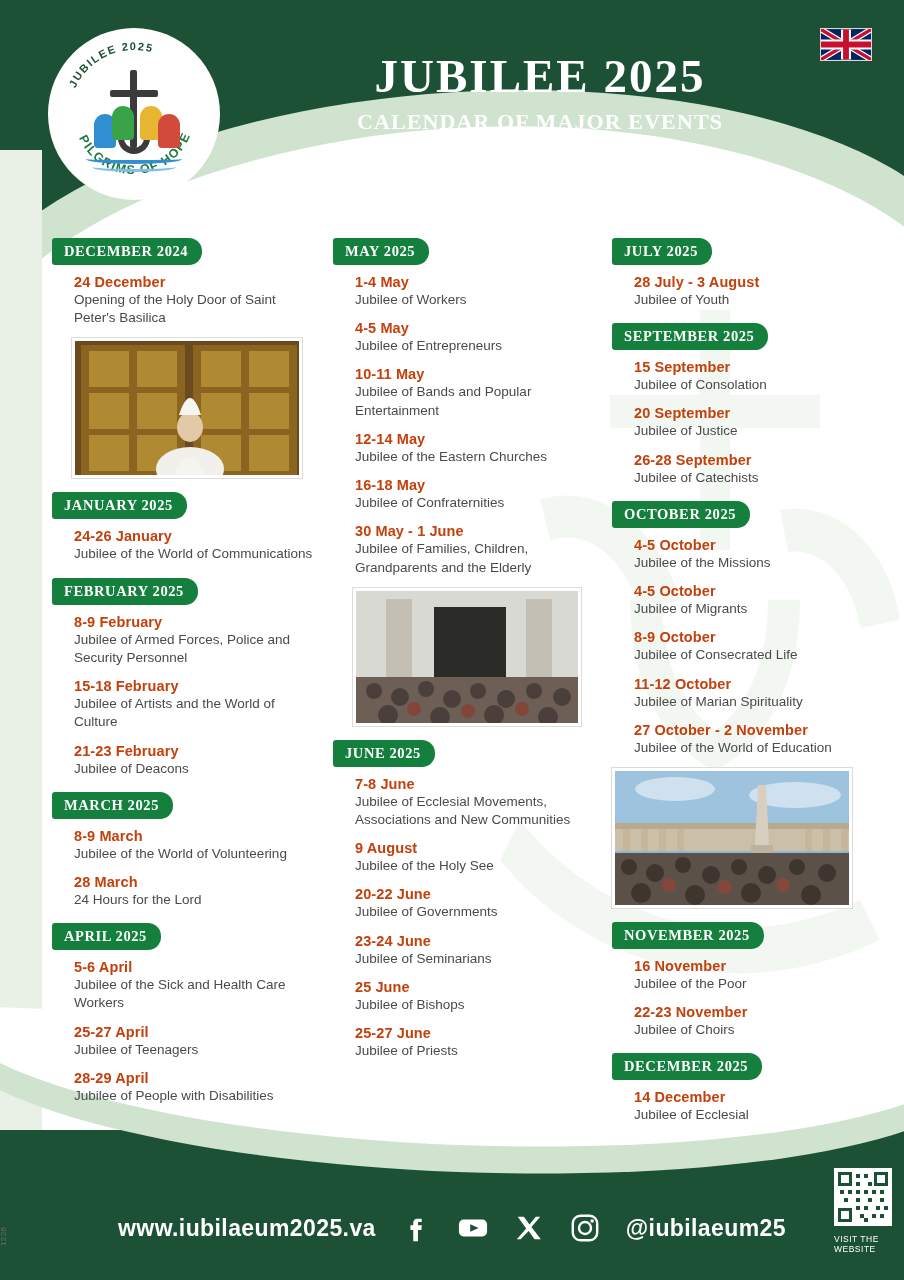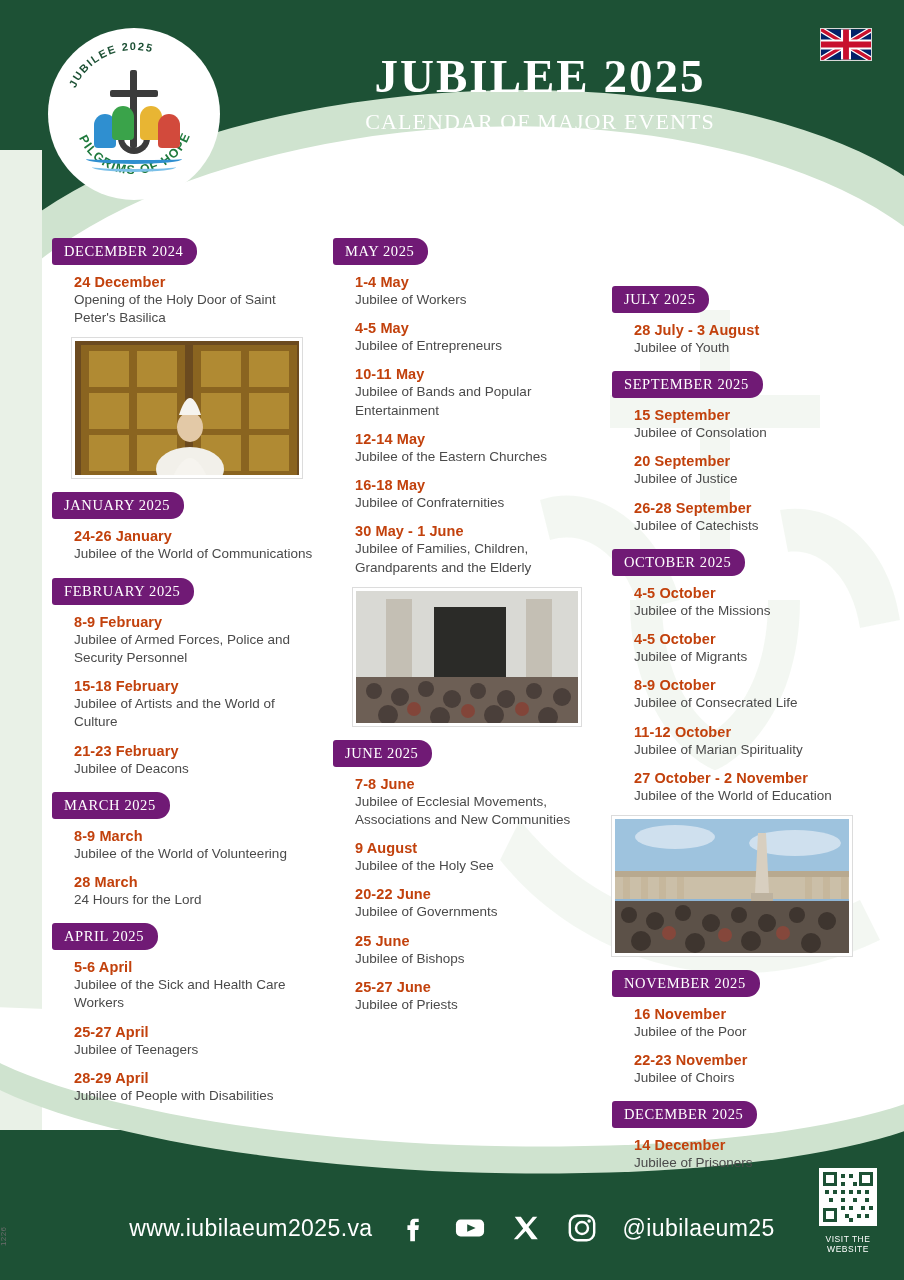--- a/index.html
+++ b/index.html
@@ -101,44 +101,44 @@
     position: absolute; top: 52px; left: 250px; width: 580px;
     text-align: center; z-index: 20;
   }
   .title-main {
     font-family: "Liberation Serif", serif;
     font-size: 47px; letter-spacing: 2px; font-weight: 700;
     color: #ffffff; line-height: 1.05;
   }
   .title-sub {
     font-family: "Liberation Serif", serif;
-    font-size: 22px; letter-spacing: 1.1px; font-weight: 400;
+    font-size: 22px; letter-spacing: 1.1px; font-weight: 700;
     color: #ffffff; margin-top: 8px;
   }
   .flag {
     position: absolute; top: 28px; right: 32px; width: 52px; height: 33px;
     z-index: 22; border: 1px solid #d8d8d8;
   }
 
   
   .columns {
     position: absolute; top: 238px; left: 0; width: 904px; height: 920px;
     z-index: 10;
   }
   .col { position: absolute; top: 0; }
   .col-1 { left: 52px; width: 262px; }
   .col-2 { left: 333px; width: 246px; }
-  .col-3 { left: 612px; width: 262px; margin-top: 48px; }
+  .col-3 { left: 612px; width: 262px; }
 
   .month-chip {
     display: inline-block;
-    background: #701a75;
+    background: #15803d;
     color: #ffffff;
     font-family: "Liberation Serif", serif;
-    font-weight: 400;
+    font-weight: 700;
     font-size: 14.5px;
     letter-spacing: 0.6px;
     padding: 5px 14px 5px 12px;
     border-radius: 3px 13px 13px 3px;
     margin-bottom: 9px;
   }
   .month-block { margin-bottom: 14px; }
   .event { margin-bottom: 11px; padding-left: 22px; }
   .event-date {
     color: #c2410c;
@@ -161,36 +161,36 @@
     margin: 6px 0 14px 20px;
   }
   .photo-doors { width: 230px; height: 140px; }
   .photo-crowd { width: 228px; height: 138px; }
   .photo-square { width: 240px; height: 140px; margin-left: 0; }
 
   
   .footer {
     position: absolute; bottom: 0; left: 0; width: 904px; height: 150px;
     z-index: 20;
-    display: flex; align-items: center; justify-content: center;
+    display: flex; align-items: center; justify-content: center; font-weight: bold;
   }
   .footer-row {
     display: flex; align-items: center; gap: 26px;
     margin-top: 46px;
   }
   .footer-url {
     color: #ffffff; font-size: 23px; letter-spacing: 0.4px;
   }
   .footer-handle {
     color: #ffffff; font-size: 23px; letter-spacing: 0.4px;
   }
   .sicon { width: 30px; height: 30px; display: inline-block; }
   .qr-block {
-    position: absolute; right: 27px; bottom: 26px;
-    text-align: center; z-index: 21;
+    position: absolute; right: 12px; bottom: 26px;
+    z-index: 21;
   }
   .qr {
     width: 58px; height: 58px; background: #ffffff; margin: 0 auto;
   }
   .qr-label {
     color: #ffffff; font-size: 8.5px; line-height: 1.2; margin-top: 4px;
     letter-spacing: 0.5px;
   }
   .side-code {
     position: absolute; left: 8px; bottom: 34px;
@@ -416,20 +416,24 @@
           <div class="event-date">7-8 June</div>
           <div class="event-title">Jubilee of Ecclesial Movements, Associations and New Communities</div>
         </div>
         <div class="event">
           <div class="event-date">9 August</div>
           <div class="event-title">Jubilee of the Holy See</div>
         </div>
         <div class="event">
           <div class="event-date">20-22 June</div>
           <div class="event-title">Jubilee of Governments</div>
+        </div>
+        <div class="event">
+          <div class="event-date">23-24 June</div>
+          <div class="event-title">Jubilee of Seminarians</div>
         </div>
         <div class="event">
           <div class="event-date">25 June</div>
           <div class="event-title">Jubilee of Bishops</div>
         </div>
         <div class="event">
           <div class="event-date">25-27 June</div>
           <div class="event-title">Jubilee of Priests</div>
         </div>
       </div>
@@ -536,21 +540,21 @@
         <div class="event">
           <div class="event-date">22-23 November</div>
           <div class="event-title">Jubilee of Choirs</div>
         </div>
       </div>
 
       <div class="month-block">
         <div class="month-chip">DECEMBER 2025</div>
         <div class="event">
           <div class="event-date">14 December</div>
-          <div class="event-title">Jubilee of Prisoners</div>
+          <div class="event-title">Jubilee of Ecclesial</div>
         </div>
       </div>
 
     </div>
   </div>
 
   <div class="bg-footer-green"></div>
   <div class="bg-footer-light"></div>
   <div class="bg-footer-white2"></div>
 

